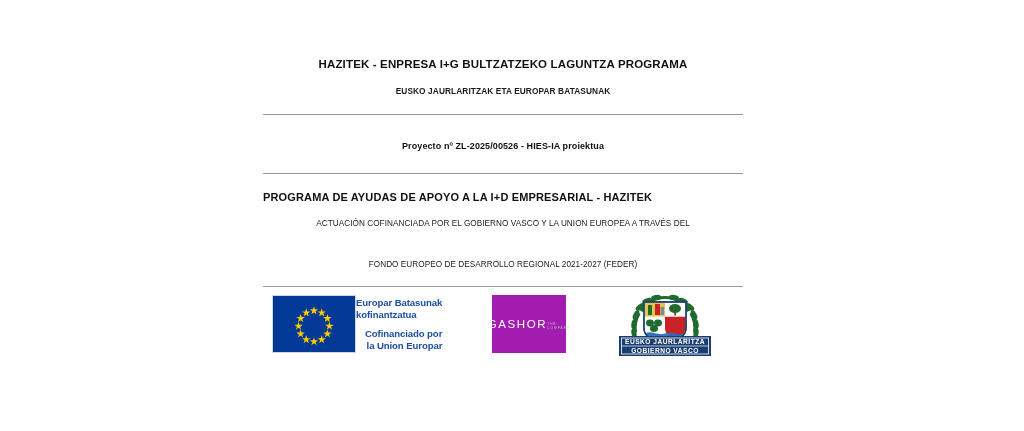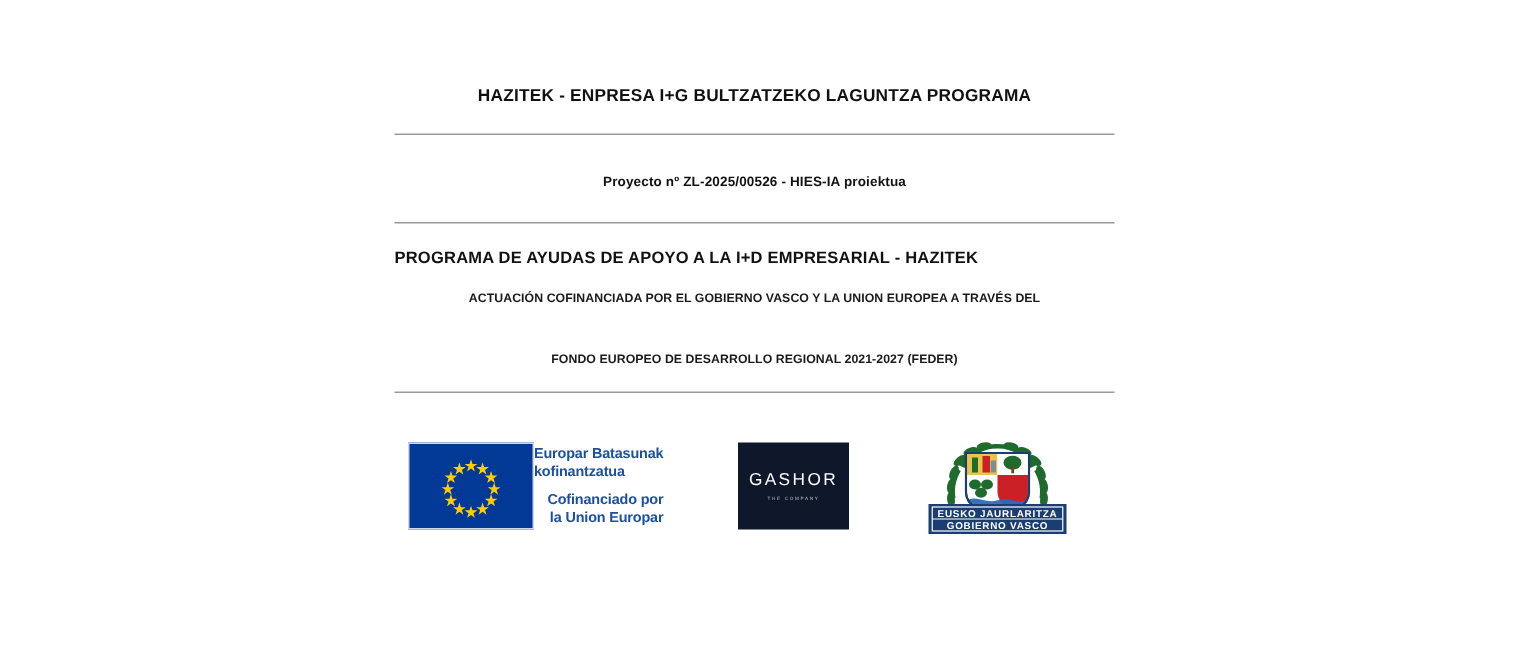--- a/index.html
+++ b/index.html
@@ -76,21 +76,21 @@
 
   .title-es {
     font-size: 11px;
     font-weight: bold;
     text-align: left;
     letter-spacing: 0.15px;
     color: #111111;
   }
   .sub-es {
     font-size: 8.2px;
-    font-weight: bold;
+    font-weight: normal;
     text-align: center;
     letter-spacing: 0.05px;
     color: #1a1a1a;
   }
   .sub-es.e1 { margin-top: 16px; }
   .sub-es.e2 { margin-top: 32px; }
 
   .rule-3 { margin-top: 17px; }
 
   
@@ -128,23 +128,23 @@
   }
   .eu-text .grp2 { margin-top: 8px; text-align: right; }
 
   
   .gashor {
     position: absolute;
     left: 229px;
     top: 5px;
     width: 74px;
     height: 58px;
-    background: #0f172a;
+    background: #a21caf;
     display: flex;
-    flex-direction: column;
+    flex-direction: row;
     align-items: center;
     justify-content: center;
   }
   .gashor-name {
     color: #ffffff;
     font-size: 11.5px;
     letter-spacing: 1.6px;
     font-weight: normal;
   }
   .gashor-sub {
@@ -167,20 +167,21 @@
 </style>
 </head>
 <body>
 
 <div class="page">
 
   <div class="content">
 
     <div class="block-basque">
       <div class="title-main">HAZITEK - ENPRESA I+G BULTZATZEKO LAGUNTZA PROGRAMA</div>
+      <div class="sub-line l1">EUSKO JAURLARITZAK ETA EUROPAR BATASUNAK</div>
     </div>
 
     <div class="rule rule-1"></div>
 
     <div class="project-line">Proyecto nº ZL-2025/00526  -  HIES-IA proiektua</div>
 
     <div class="rule rule-2"></div>
 
     <div class="block-spanish">
       <div class="title-es">PROGRAMA DE AYUDAS DE APOYO A LA I+D EMPRESARIAL - HAZITEK</div>

